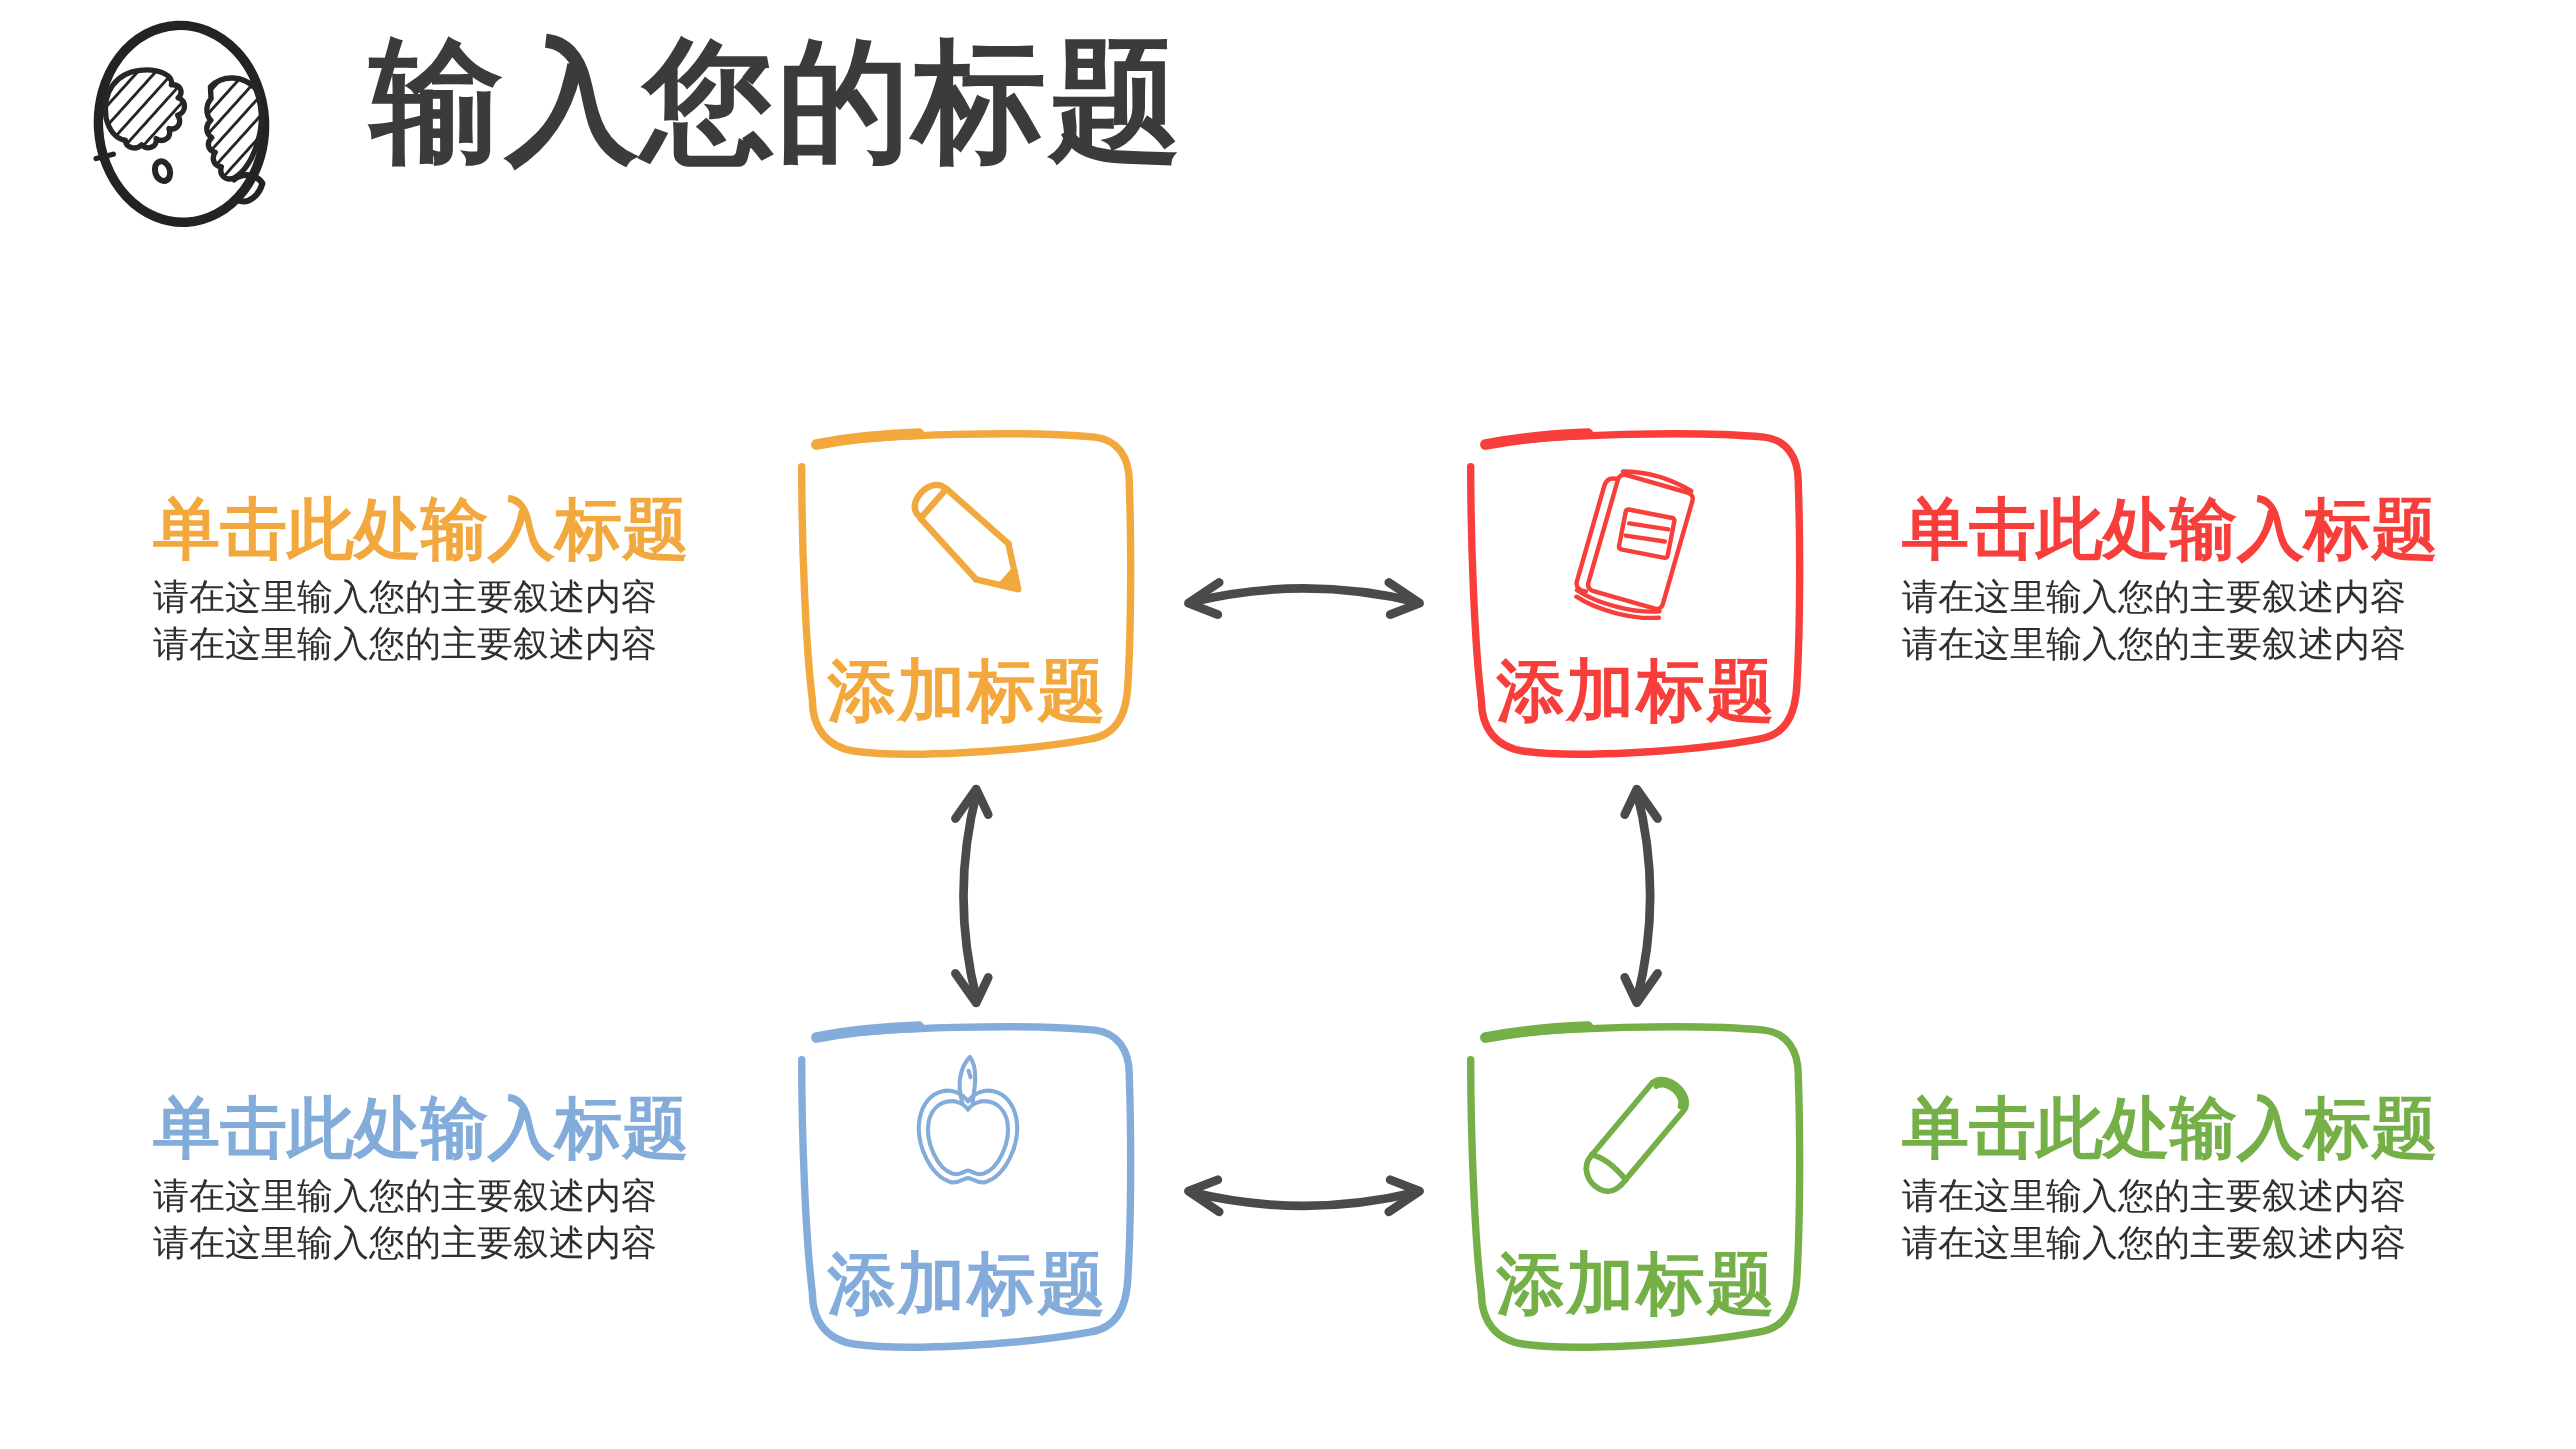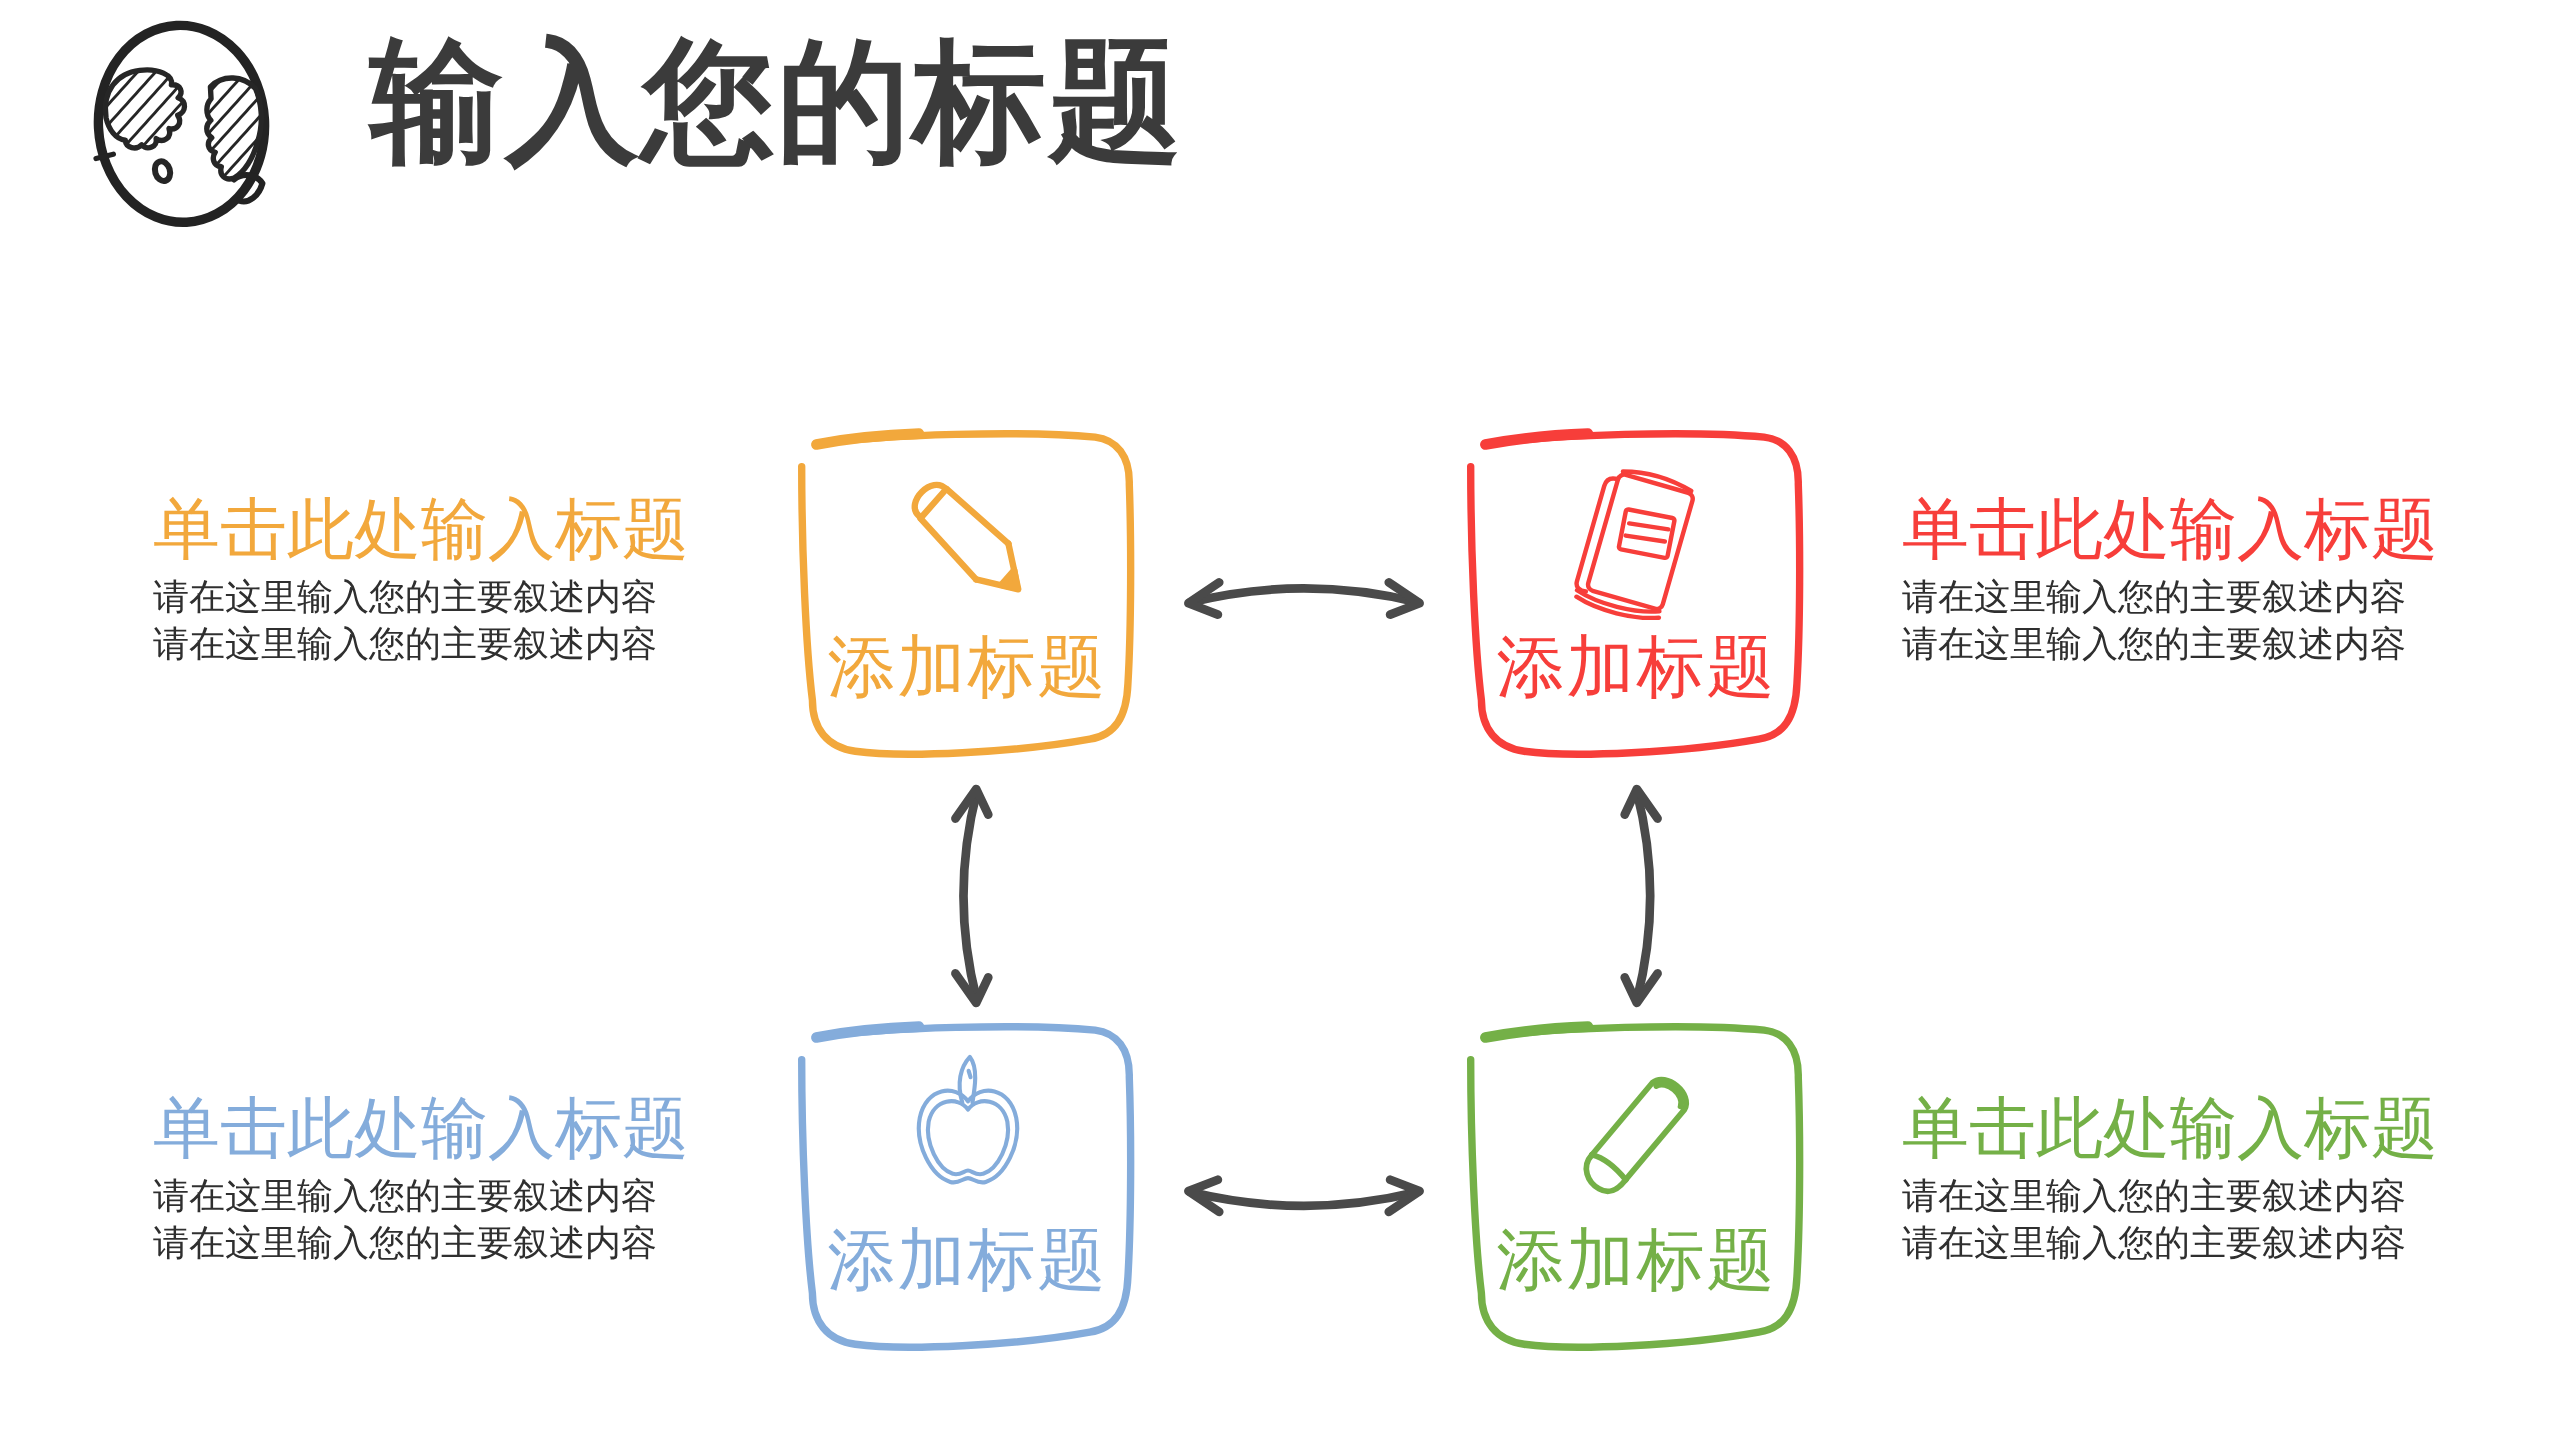--- a/index.html
+++ b/index.html
@@ -19,30 +19,30 @@
   
   .box{position:absolute;width:345px;height:339px;}
   .box-tl{left:795px;top:425px;}
   .box-tr{left:1464px;top:425px;}
   .box-bl{left:795px;top:1018px;}
   .box-br{left:1464px;top:1018px;}
   .box .border{position:absolute;left:0;top:0;width:100%;height:100%;}
   .box .icon{position:absolute;left:50%;top:29.5px;transform:translateX(-50%);
     width:176px;height:165px;}
   .box-label{
-    position:absolute;top:206px;left:0;width:100%;text-align:center;
-    font-size:68px;font-weight:400;letter-spacing:2px;line-height:1.05;
+    position:absolute;top:230px;left:0;width:100%;text-align:center;
+    font-size:68px;font-weight:700;letter-spacing:2px;line-height:1.05;
   }
   
   .panel{position:absolute;white-space:nowrap;}
   .panel-tl{left:153px;top:494px;}
   .panel-tr{left:1902px;top:494px;}
   .panel-bl{left:153px;top:1093px;}
   .panel-br{left:1902px;top:1093px;}
-  .panel-title{font-size:67px;font-weight:400;line-height:1.04;margin-bottom:9.4px;}
+  .panel-title{font-size:67px;font-weight:700;line-height:1.04;margin-bottom:9.4px;}
   .panel-line{font-size:36px;line-height:47px;font-weight:400;}
   
   .arrow{position:absolute;}
   .arrow svg{width:100%;height:100%;display:block;}
   .arrow-top{left:1175px;top:565px;width:258px;height:57px;}
   .arrow-bottom{left:1175px;top:1173px;width:258px;height:57px;}
   .arrow-left{left:938px;top:777px;width:57px;height:238px;}
   .arrow-right{left:1618px;top:777px;width:57px;height:238px;}
   .sk{fill:none;stroke:currentColor;stroke-linecap:round;stroke-linejoin:round;}
 </style>

